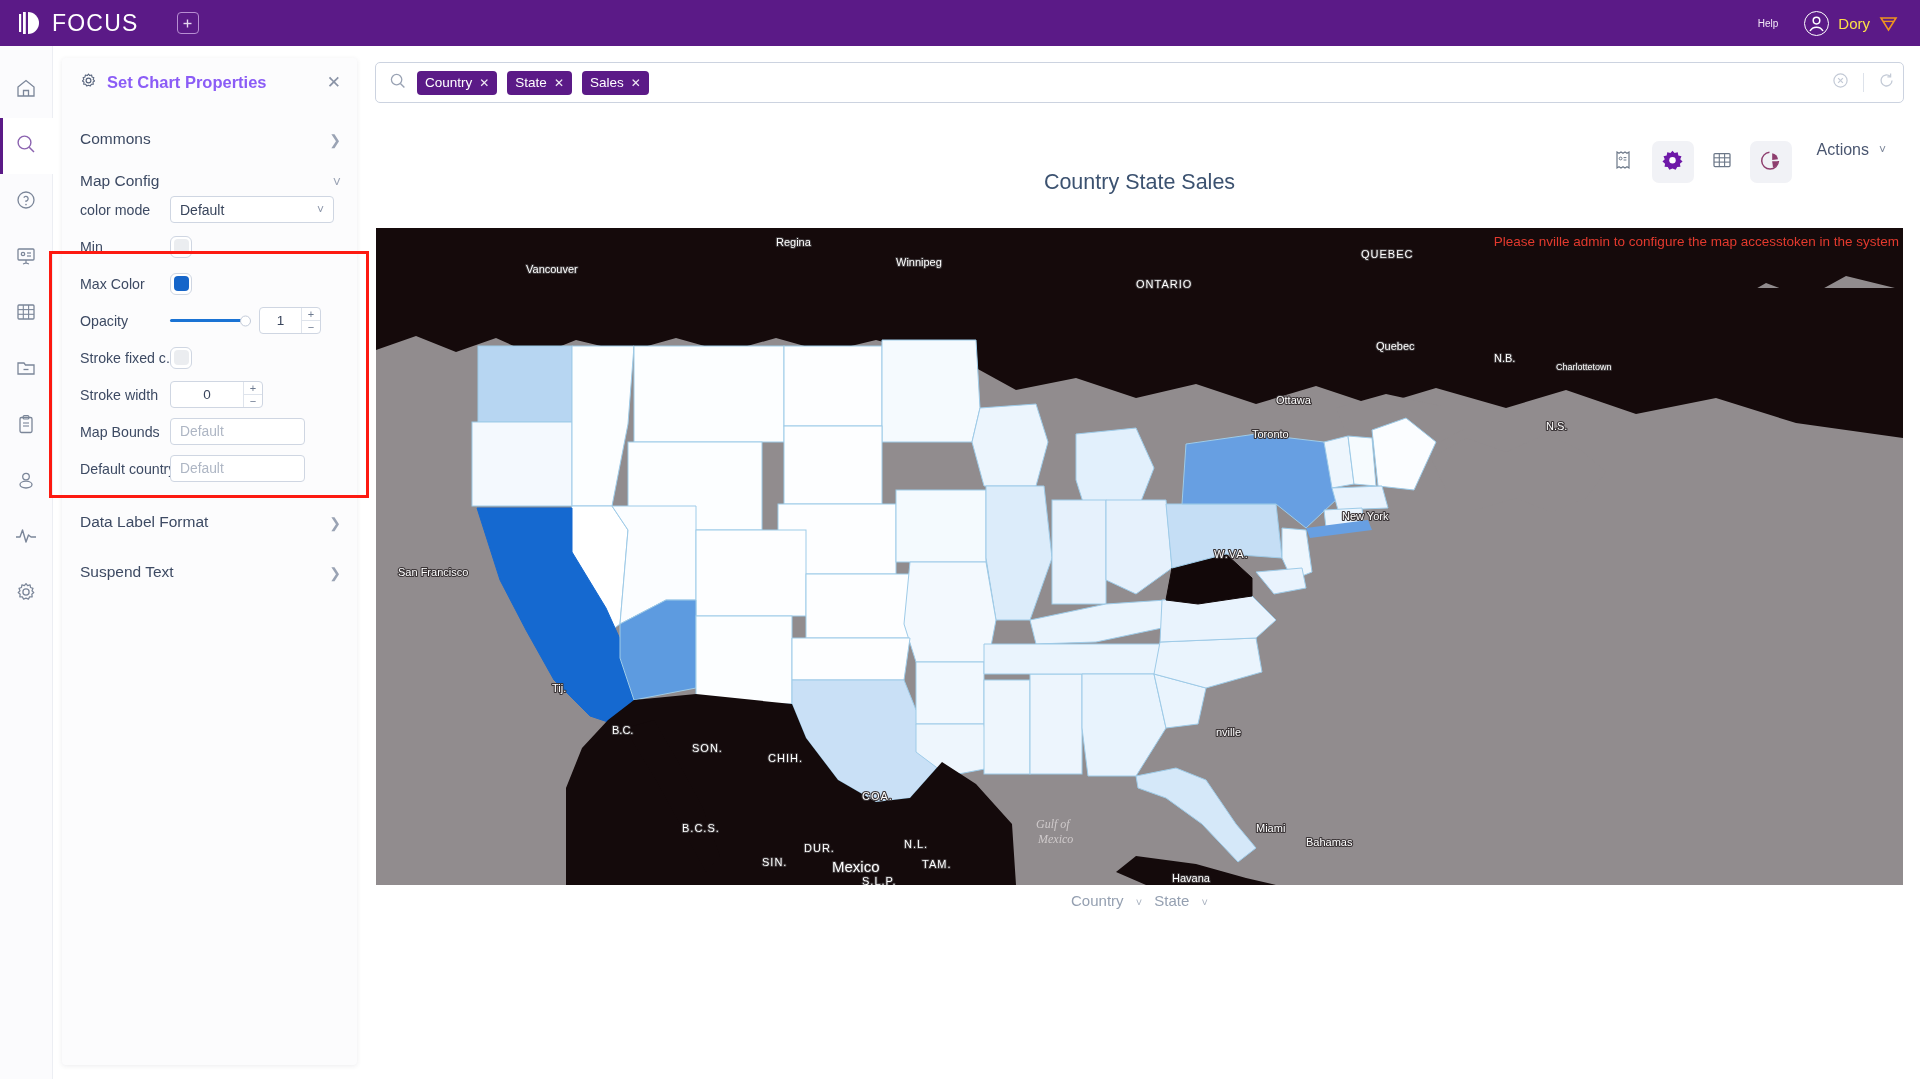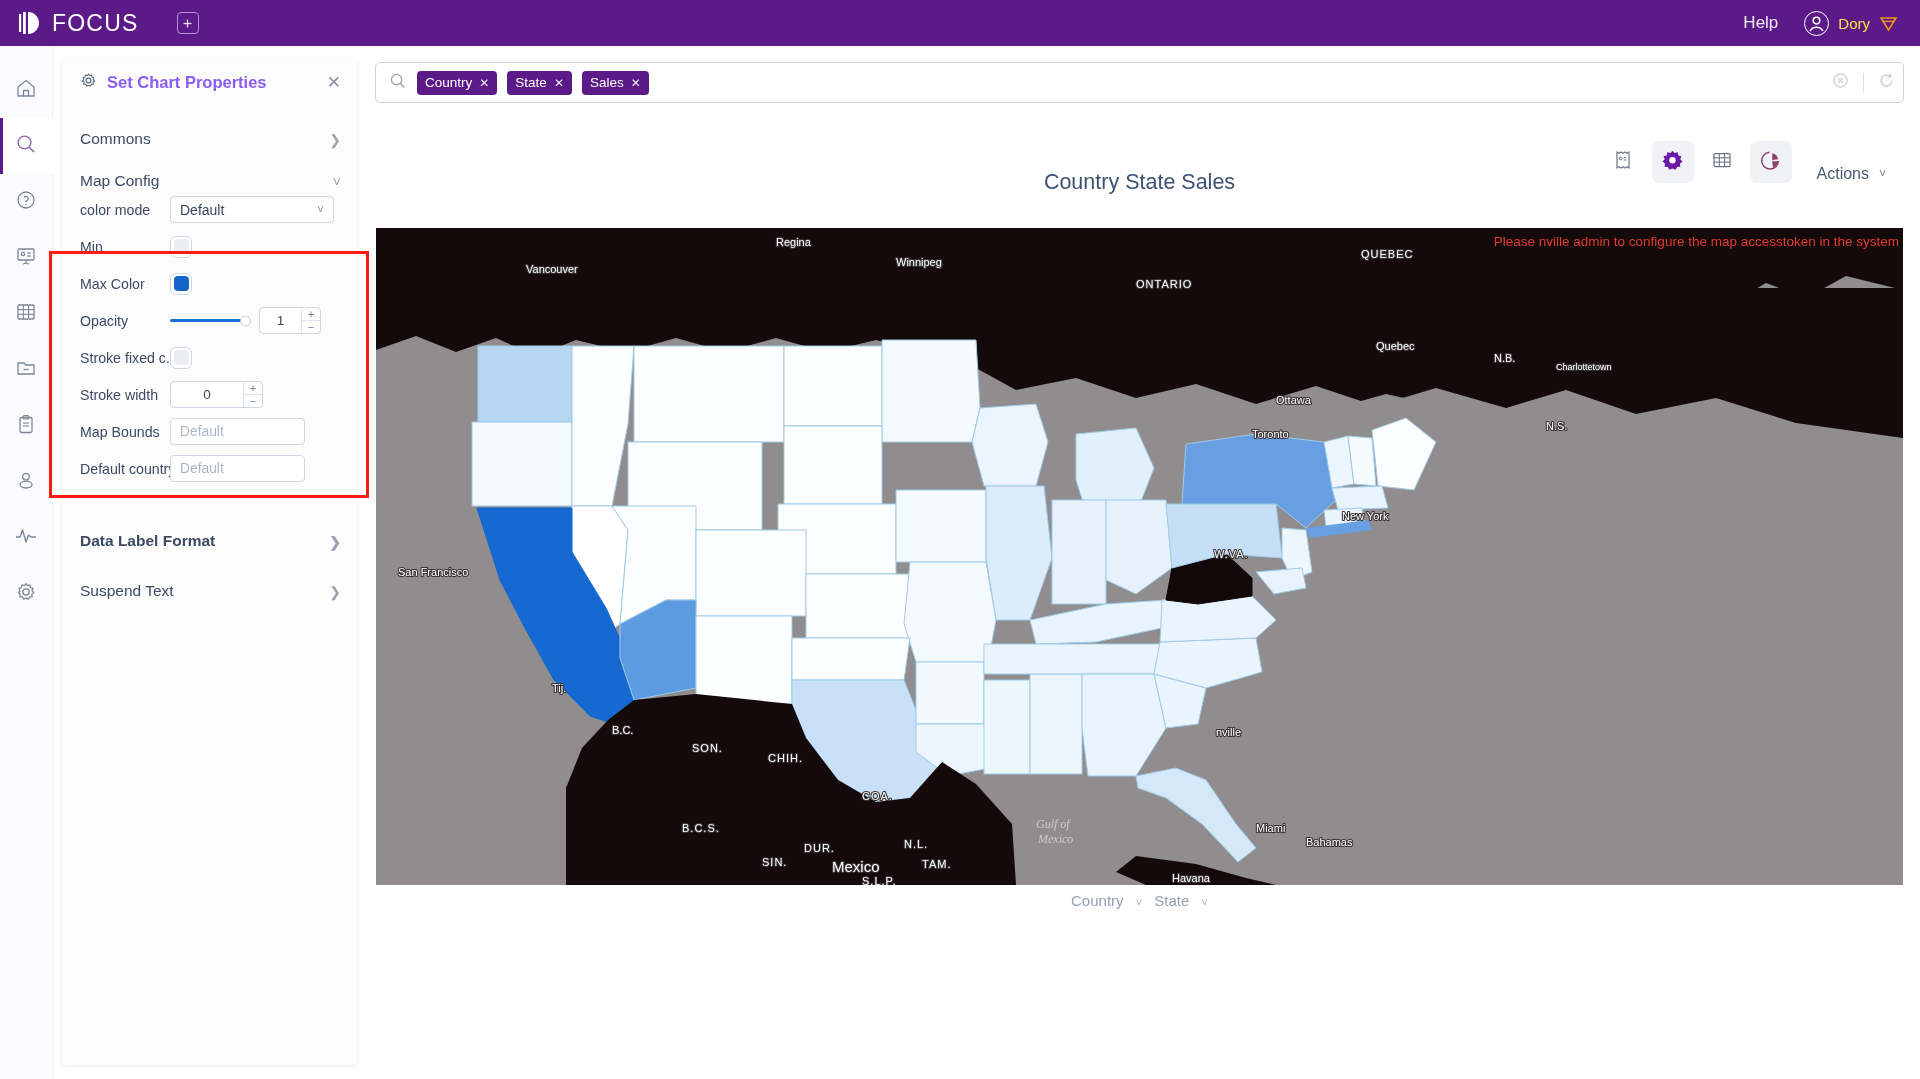--- a/index.html
+++ b/index.html
@@ -28,21 +28,21 @@
   .plus-tab {
     margin-left: 38px; width: 22px; height: 22px;
     border: 1.4px solid #b78ed2; border-radius: 4px;
     display: flex; align-items: center; justify-content: center;
     color: #e6d7f0; font-size: 15px; line-height: 1;
   }
   .header-right {
     margin-left: auto; margin-right: 22px;
     display: flex; align-items: center; gap: 26px;
   }
-  .help-link { font-size: 17px; color: #f2e9f7; }
+  .help-link { font-size: 10px; color: #f2e9f7; }
   .user-box { display: flex; align-items: center; gap: 9px; }
   .avatar-circle {
     width: 25px; height: 25px; border-radius: 50%;
     border: 1.6px solid #ffffff; position: relative;
   }
   .user-name { font-size: 15px; color: #fde047; }
   .diamond-badge { width: 19px; height: 17px; }
 
   
   .rail {
@@ -181,21 +181,21 @@
   }
   .chip .x { font-size: 12px; opacity: .92; cursor: pointer; }
   .searchbar-right {
     margin-left: auto; display: flex; align-items: center; gap: 14px;
     color: #c3cad6;
   }
   .sb-divider { width: 1px; height: 19px; background: #dde2ea; }
 
   .toolbar {
     position: absolute; right: 22px; top: 83px;
-    display: flex; align-items: flex-end; gap: 7px;
+    display: flex; align-items: flex-start; gap: 7px;
   }
   .tool-btn {
     width: 42px; height: 42px; border-radius: 7px;
     display: flex; align-items: center; justify-content: center;
   }
   .tool-btn.sel { background: #f1f2f6; }
   .actions-btn {
     margin-left: 18px; display: flex; align-items: center; gap: 10px;
     font-size: 16px; color: #4a5670;
   }
@@ -445,21 +445,21 @@
           <input class="text-input" type="text" placeholder="Default" style="">
         </div>
 
         <div class="field">
           <span class="field-label">Default country</span>
           <input class="text-input" type="text" placeholder="Default" style="">
         </div>
       </div>
     </div>
 
-    <div class="section-row" style="margin-top:22px;font-weight:bold;">
+    <div class="section-row" style="margin-top:3px;">
       <span>Data Label Format</span>
       <span class="chev">❯</span>
     </div>
 
     <div class="section-row" style="margin-top:8px;">
       <span>Suspend Text</span>
       <span class="chev">❯</span>
     </div>
   </div>
 

